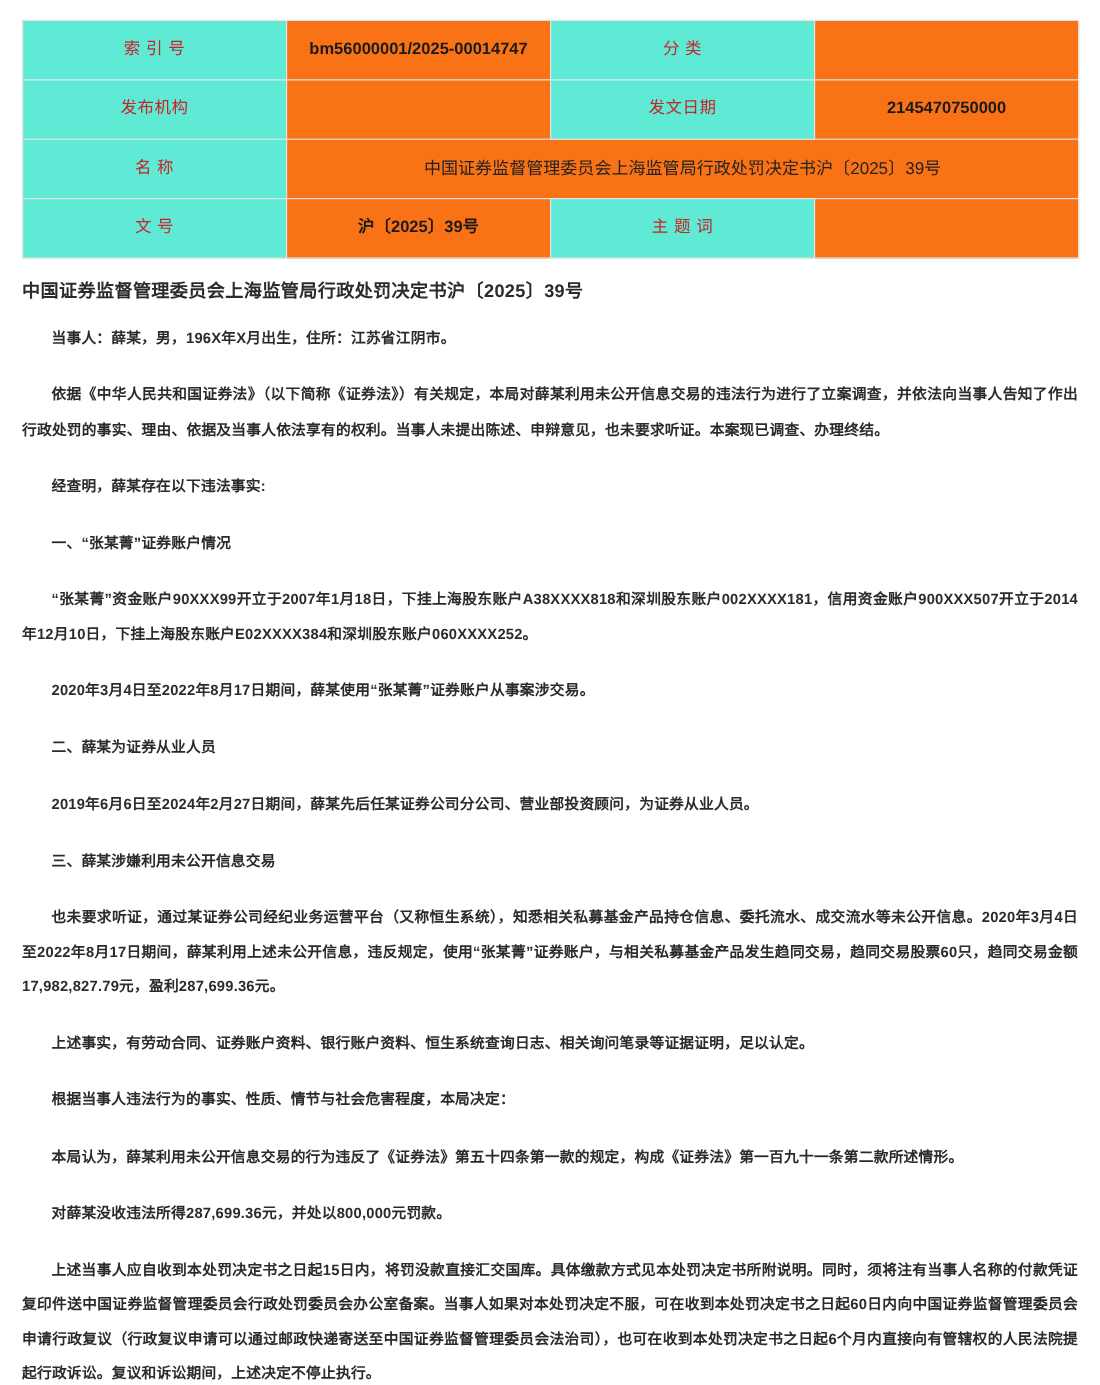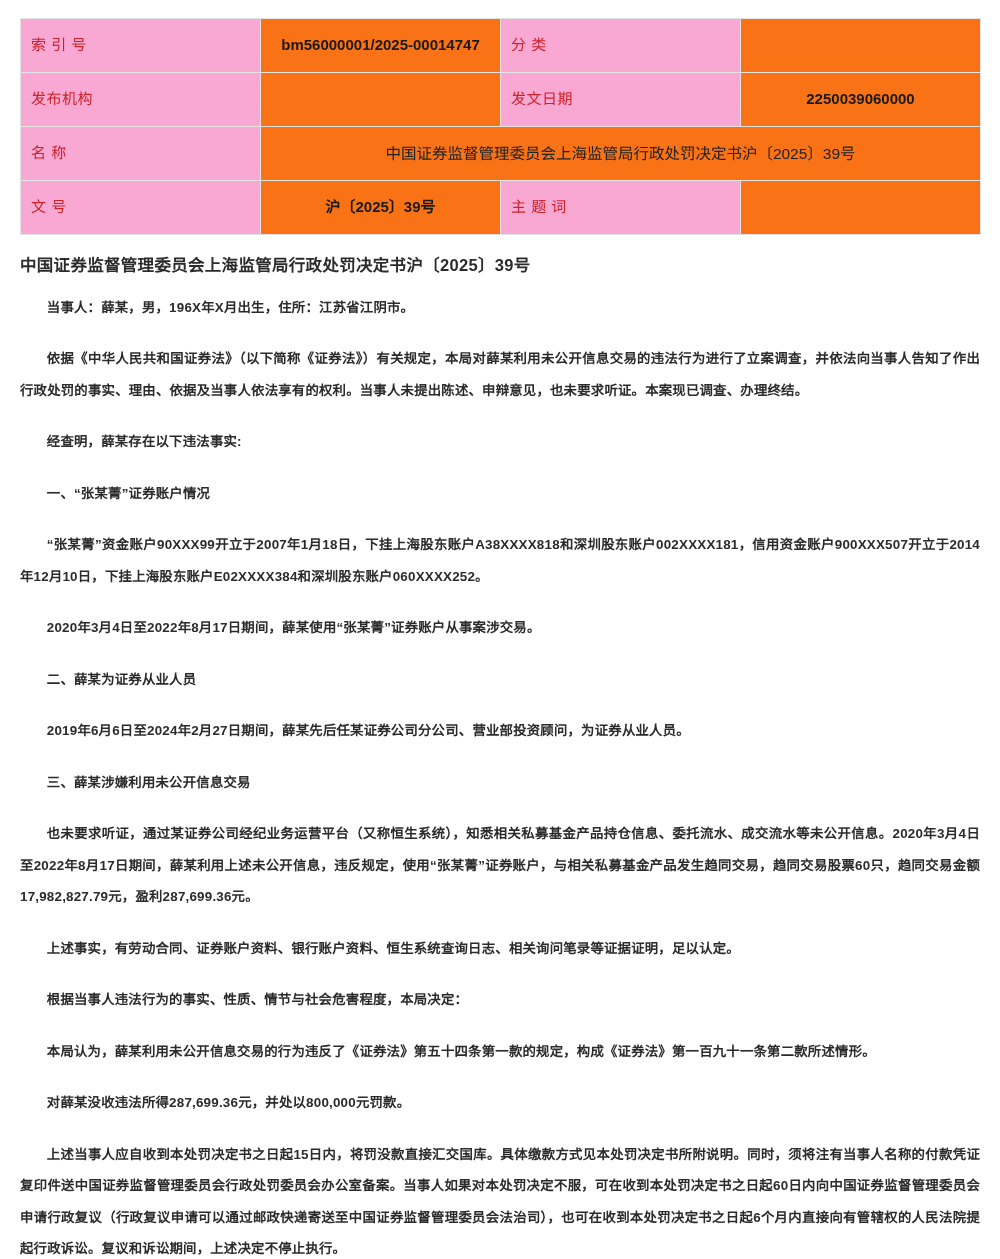--- a/index.html
+++ b/index.html
@@ -35,23 +35,23 @@
   }
   table.meta td {
     border: 1px solid #e3e3e3;
     height: 54px;
     padding: 6px 10px;
     vertical-align: middle;
     box-sizing: border-box;
     line-height: 1.5;
   }
   td.label {
-    background: #f9a8d4;
+    background: #5eead4;
     color: #cc2229;
-    text-align: left;
+    text-align: center;
     font-weight: 400;
     letter-spacing: 0.5px;
     width: 240px;
   }
   td.value {
     background: #f97316;
     color: #1a1a1a;
     text-align: center;
     font-weight: bold;
     width: 240px;
@@ -102,21 +102,21 @@
           <tr>
             <td class="label">索 引 号</td>
             <td class="value">bm56000001/2025-00014747</td>
             <td class="label">分    类</td>
             <td class="value"></td>
           </tr>
           <tr>
             <td class="label">发布机构</td>
             <td class="value"></td>
             <td class="label">发文日期</td>
-            <td class="value">2250039060000</td>
+            <td class="value">2145470750000</td>
           </tr>
           <tr>
             <td class="label">名    称</td>
             <td class="value wide title-cell" colspan="3">中国证券监督管理委员会上海监管局行政处罚决定书沪〔2025〕39号</td>
           </tr>
           <tr>
             <td class="label">文    号</td>
             <td class="value">沪〔2025〕39号</td>
             <td class="label">主 题 词</td>
             <td class="value"></td>

